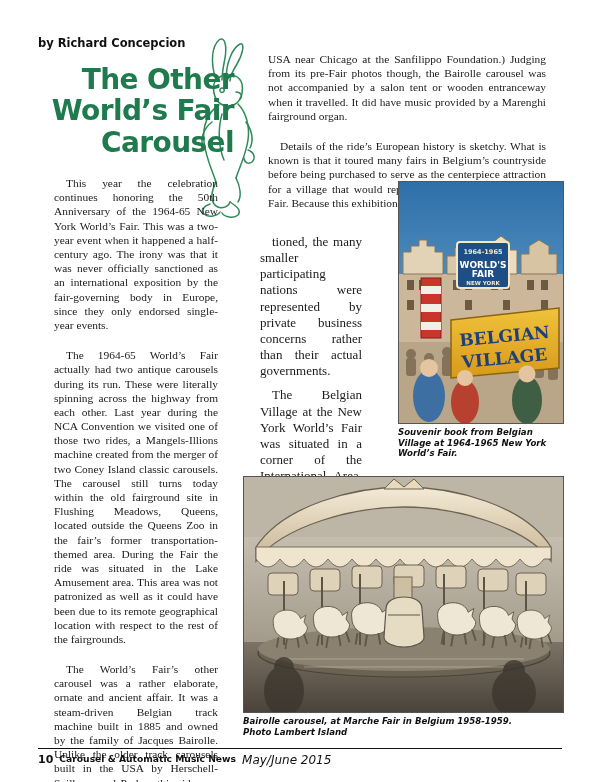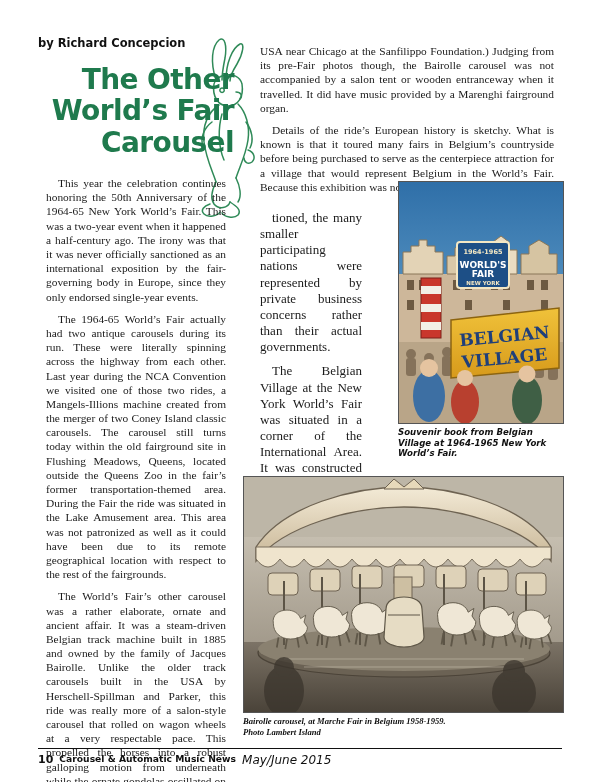--- a/index.html
+++ b/index.html
@@ -71,21 +71,21 @@
     position: absolute;
     left: 186px;
     top: 34px;
     width: 70px;
     height: 190px;
     pointer-events: none;
   }
 
   
   .body-text p {
-    margin: 8px;
+    margin: 16px;
     font-size: 11.4px;
     line-height: 1.245;
     text-align: justify;
     text-indent: 12px;
     hyphens: auto;
     -webkit-hyphens: auto;
   }
   .body-text p.noindent { text-indent: 0; }
   .body-text p + p { margin-top: 0; }
 
@@ -136,21 +136,20 @@
     width: 319px;
     height: 235px;
     border: 1px solid #555;
     overflow: hidden;
   }
   .cap-carousel {
     position: absolute;
     left: 243px;
     top: 716px;
     width: 320px;
-    font-family: Liberation Serif, serif;
   }
 
   
   .footer {
     position: absolute;
     left: 38px;
     top: 748px;
     width: 524px;
     border-top: 1.6px solid #111;
     padding-top: 4px;

